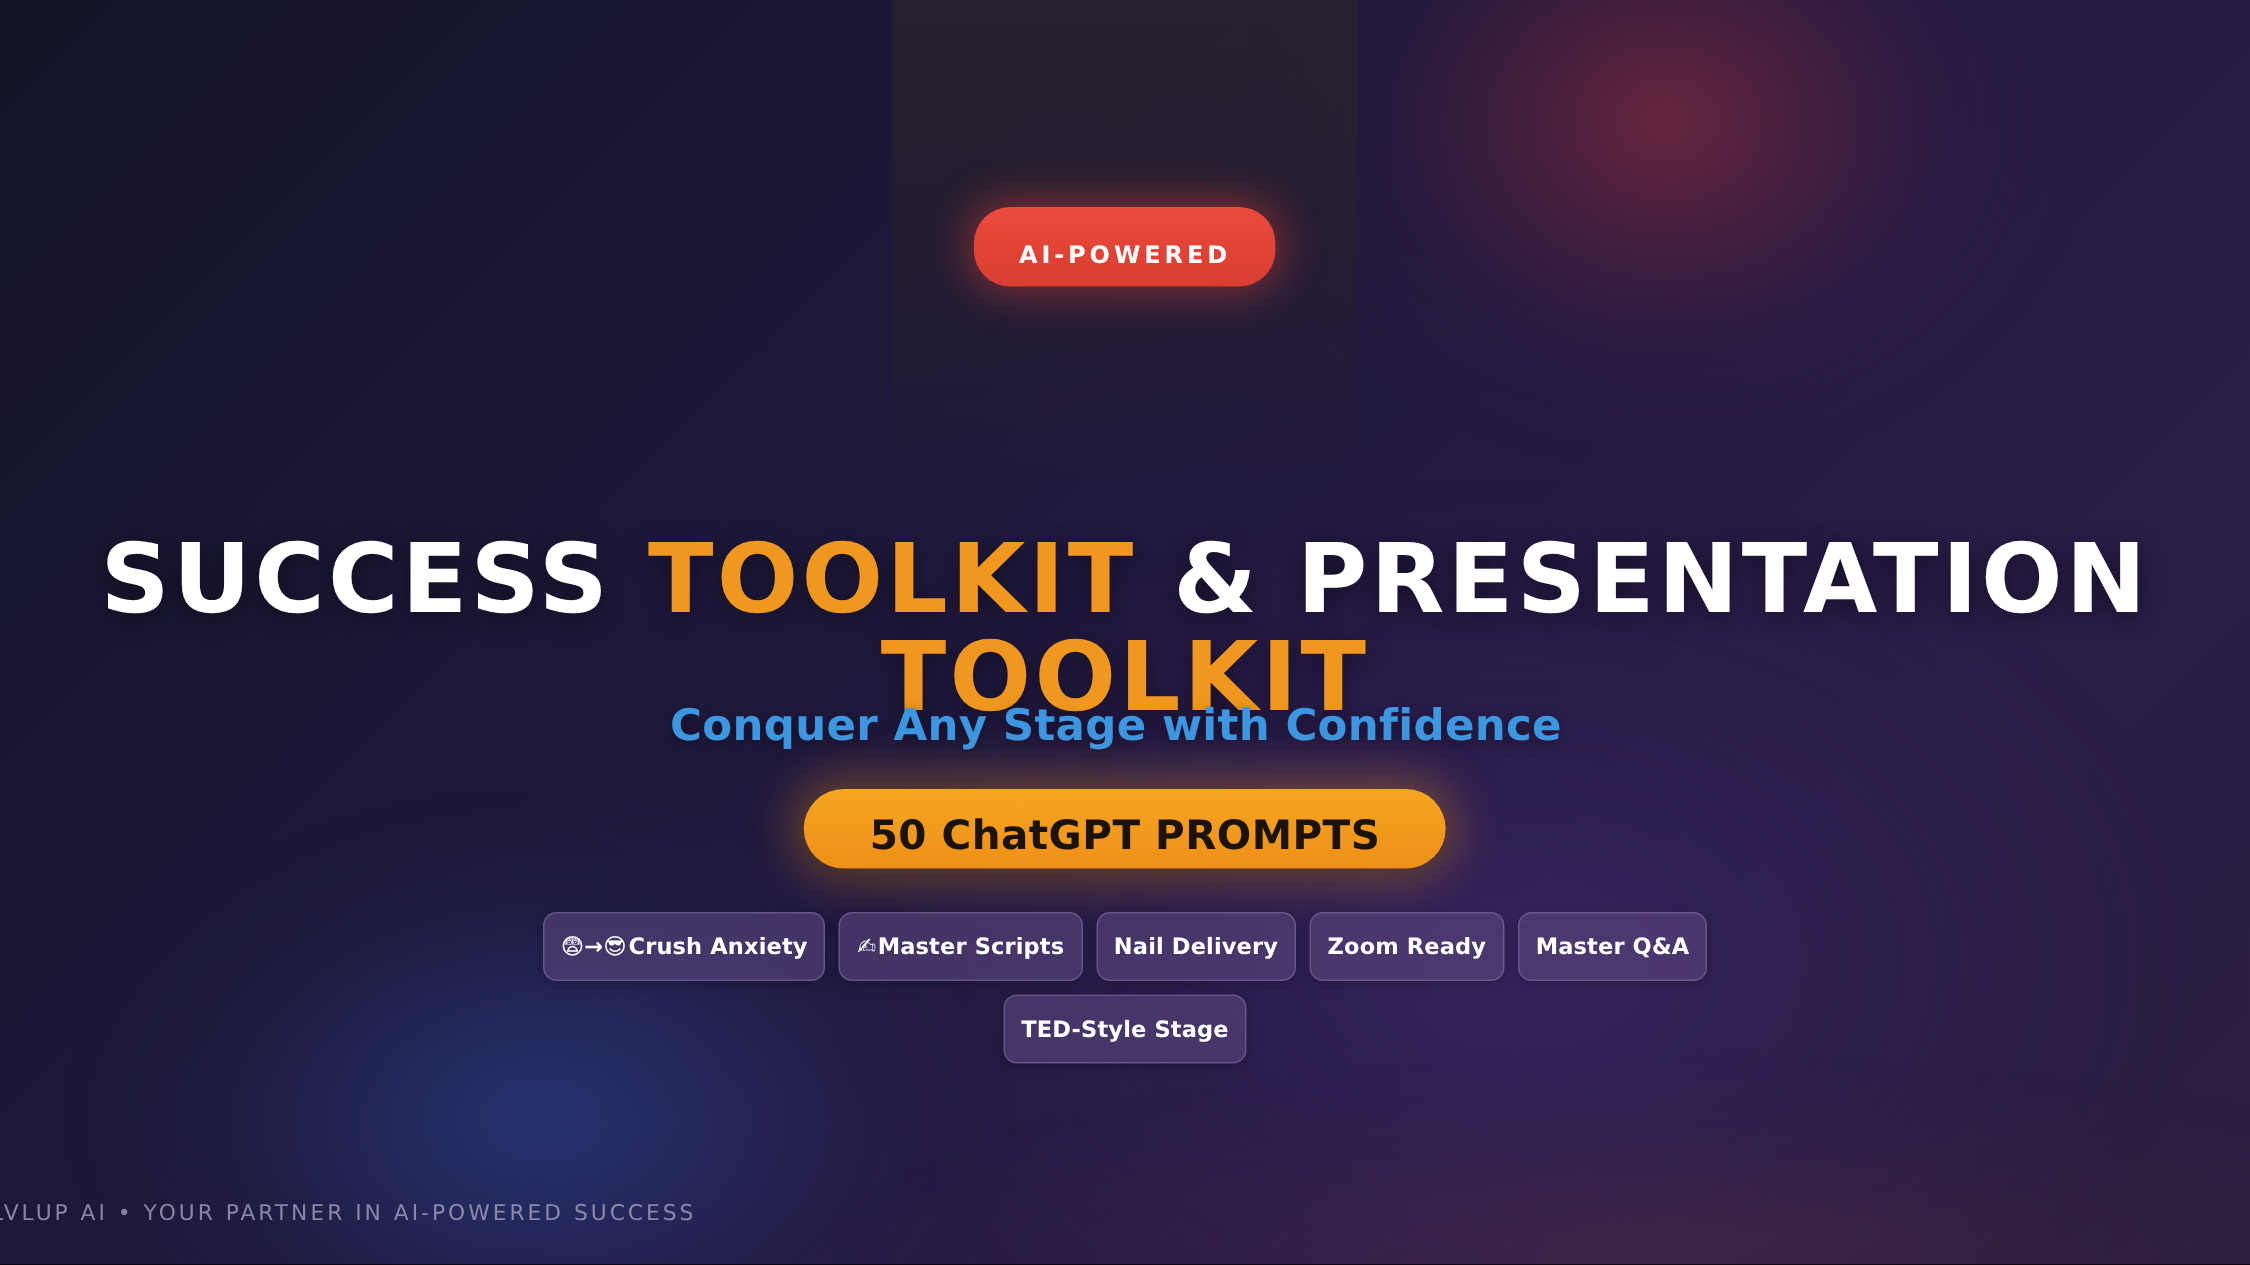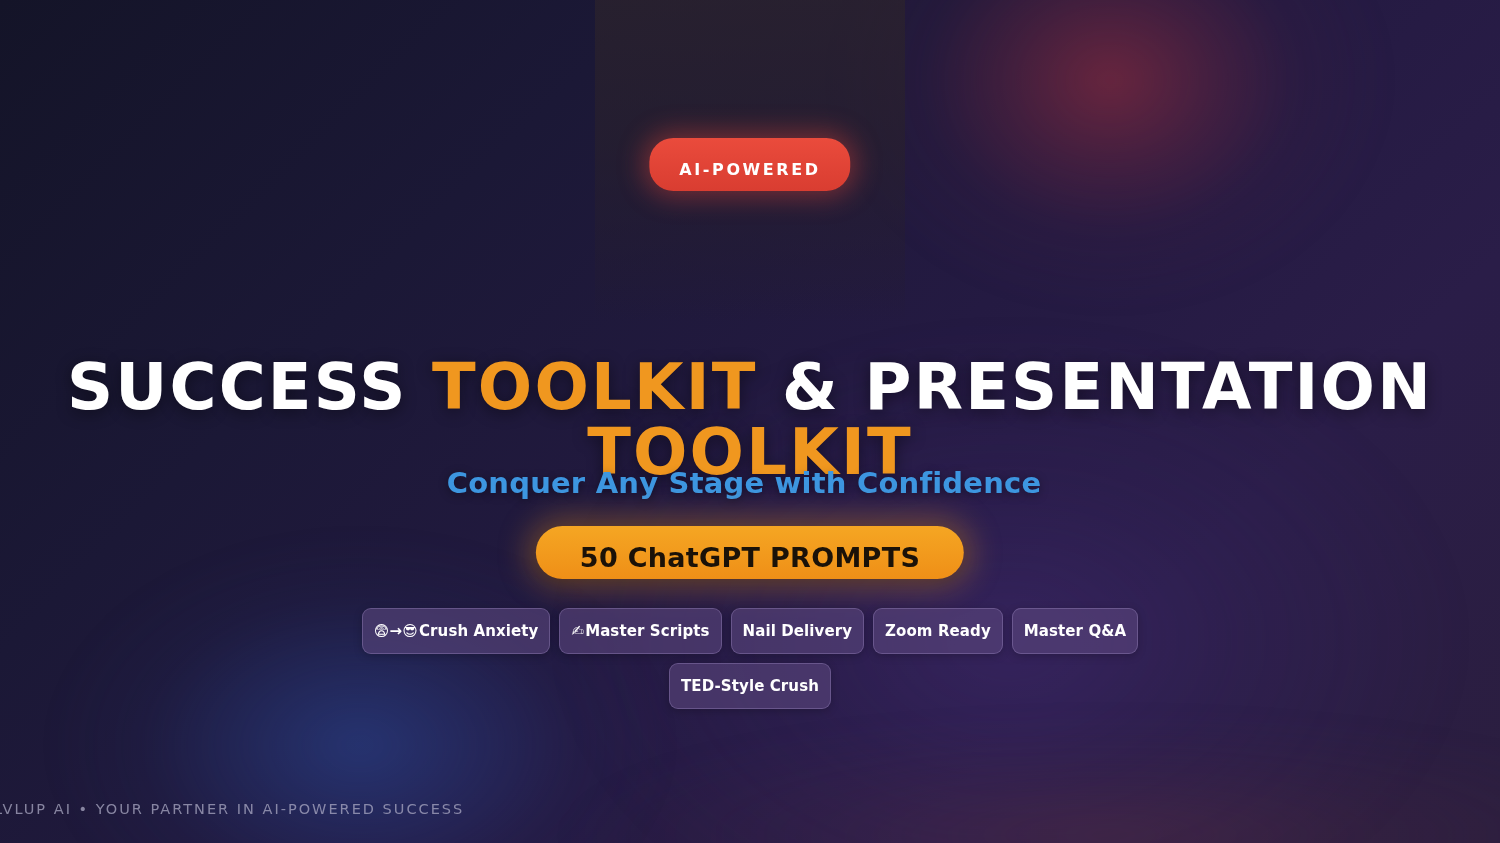--- a/index.html
+++ b/index.html
@@ -190,19 +190,19 @@
     <div id="subtitle">Conquer Any Stage with Confidence</div>
 
     <div id="cta">50 ChatGPT PROMPTS</div>
 
     <div id="chips">
       <div class="chip"><span class="chip-emoji">😨→😎</span><span>Crush Anxiety</span></div>
       <div class="chip"><span class="chip-emoji">✍</span><span>Master Scripts</span></div>
       <div class="chip"><span>Nail Delivery</span></div>
       <div class="chip"><span>Zoom Ready</span></div>
       <div class="chip"><span>Master Q&amp;A</span></div>
-      <div class="chip"><span>TED-Style Crush</span></div>
+      <div class="chip"><span>TED-Style Stage</span></div>
     </div>
 
     <div id="footer">LVLUP AI • YOUR PARTNER IN AI-POWERED SUCCESS</div>
 
   </div>
 </div>
 
 </body></html>

